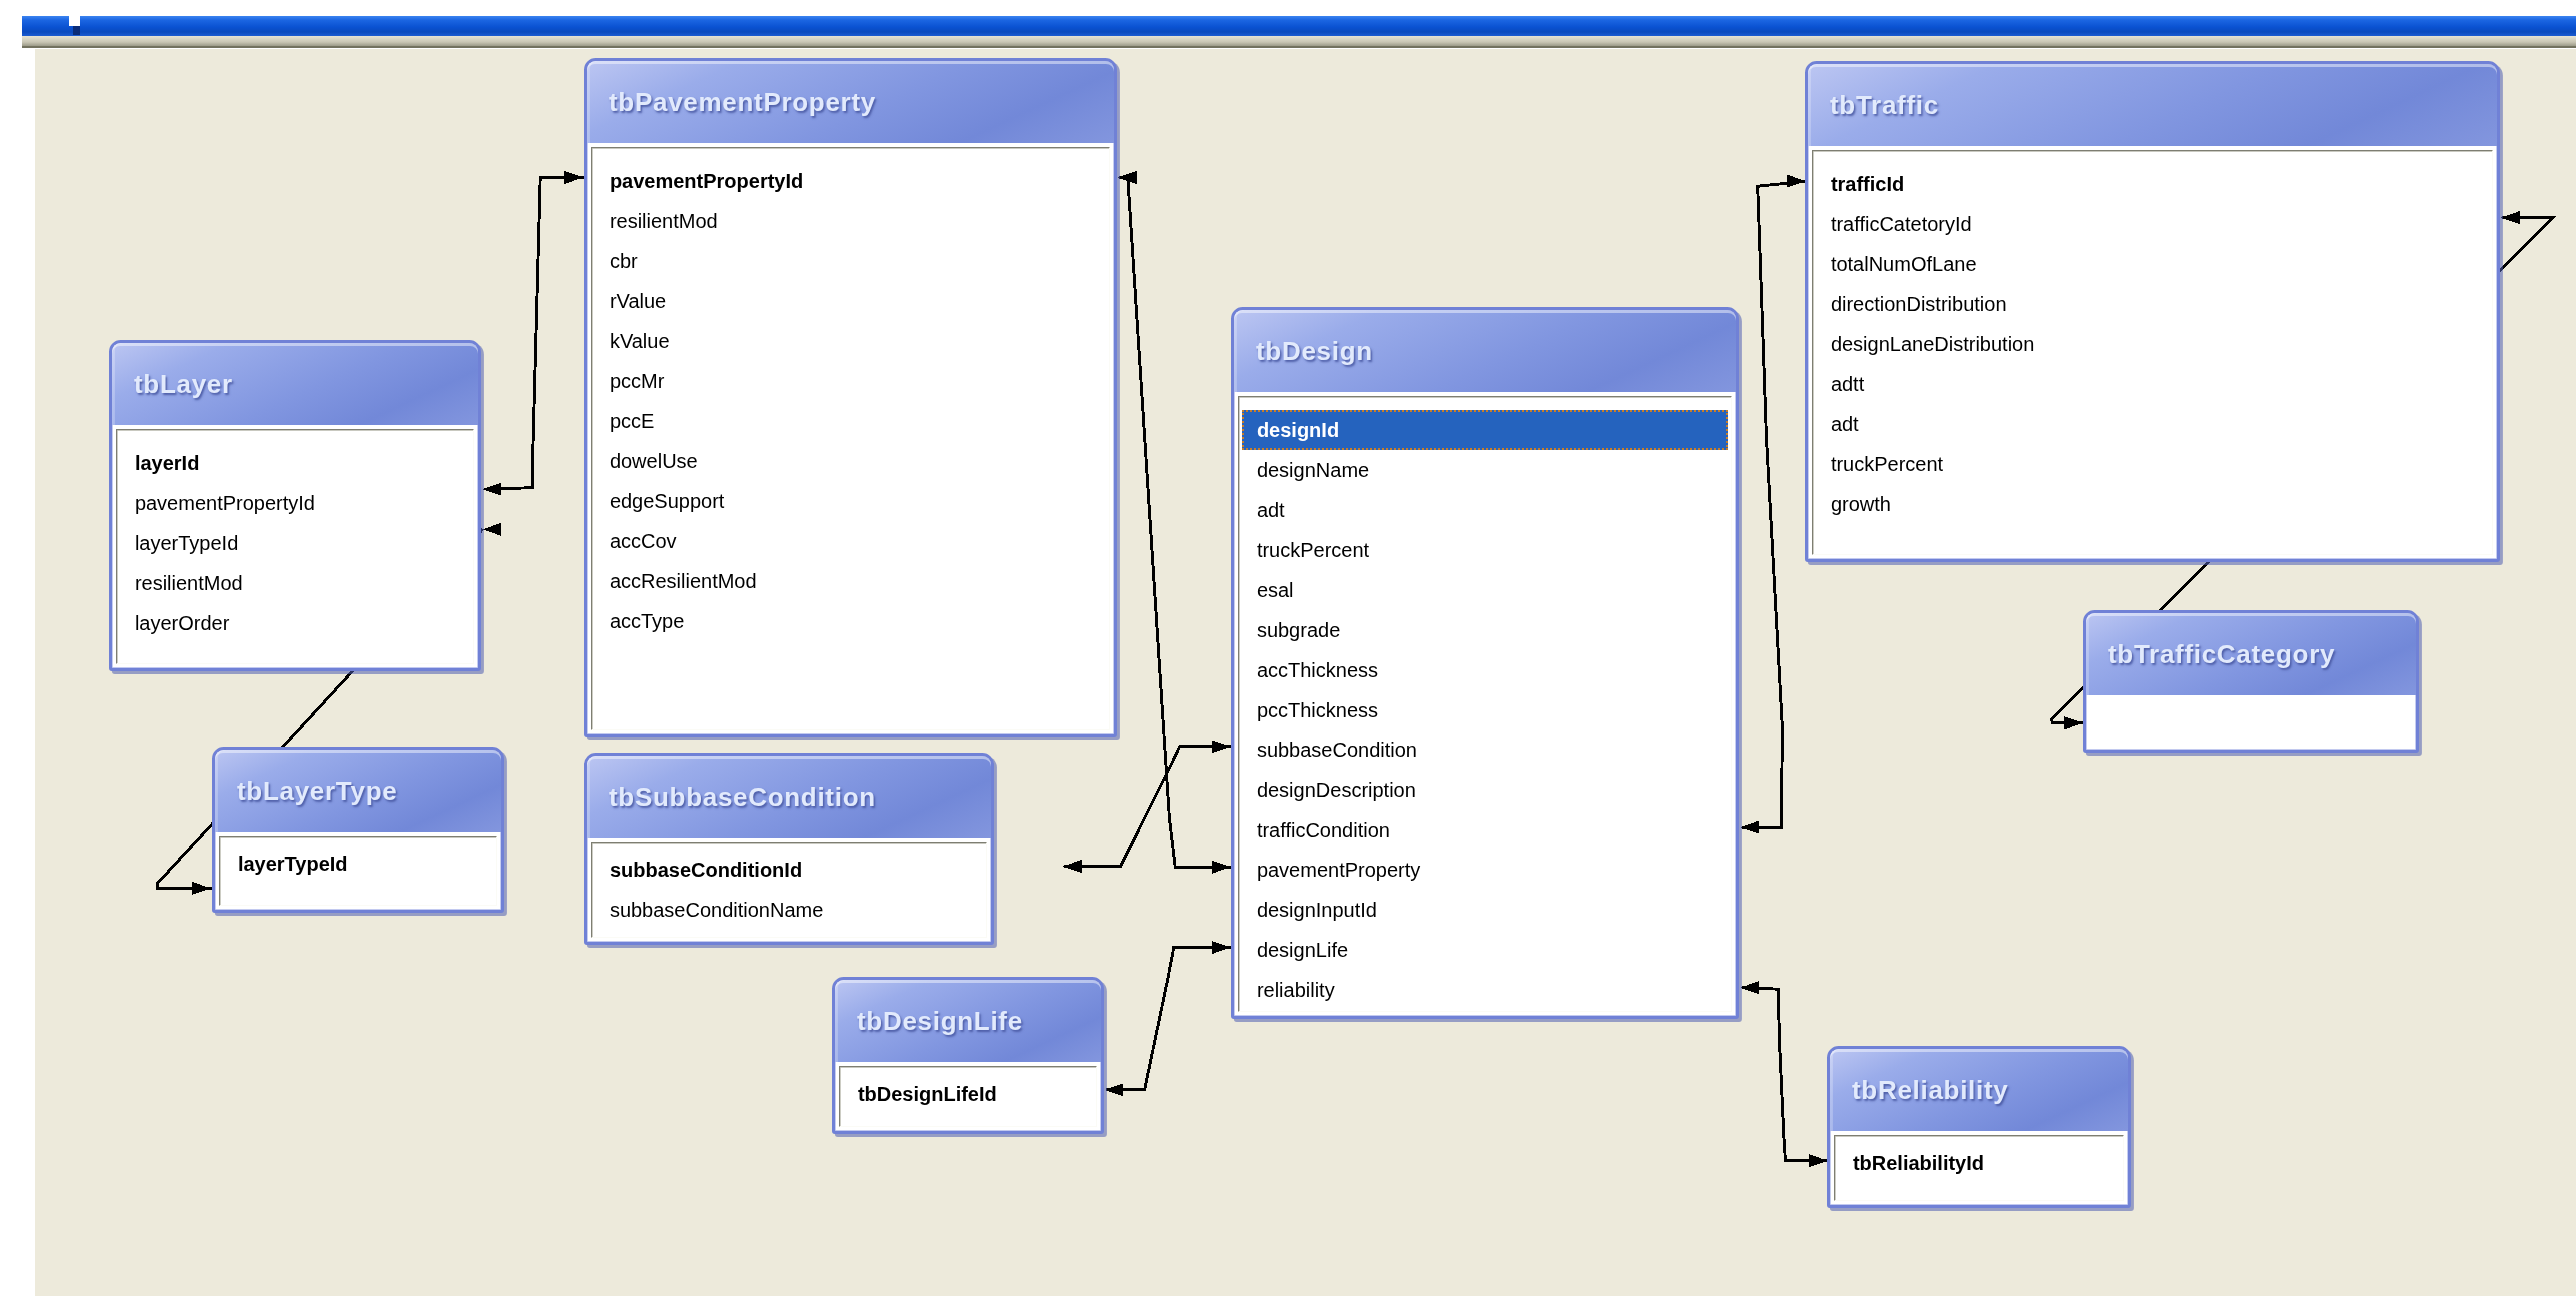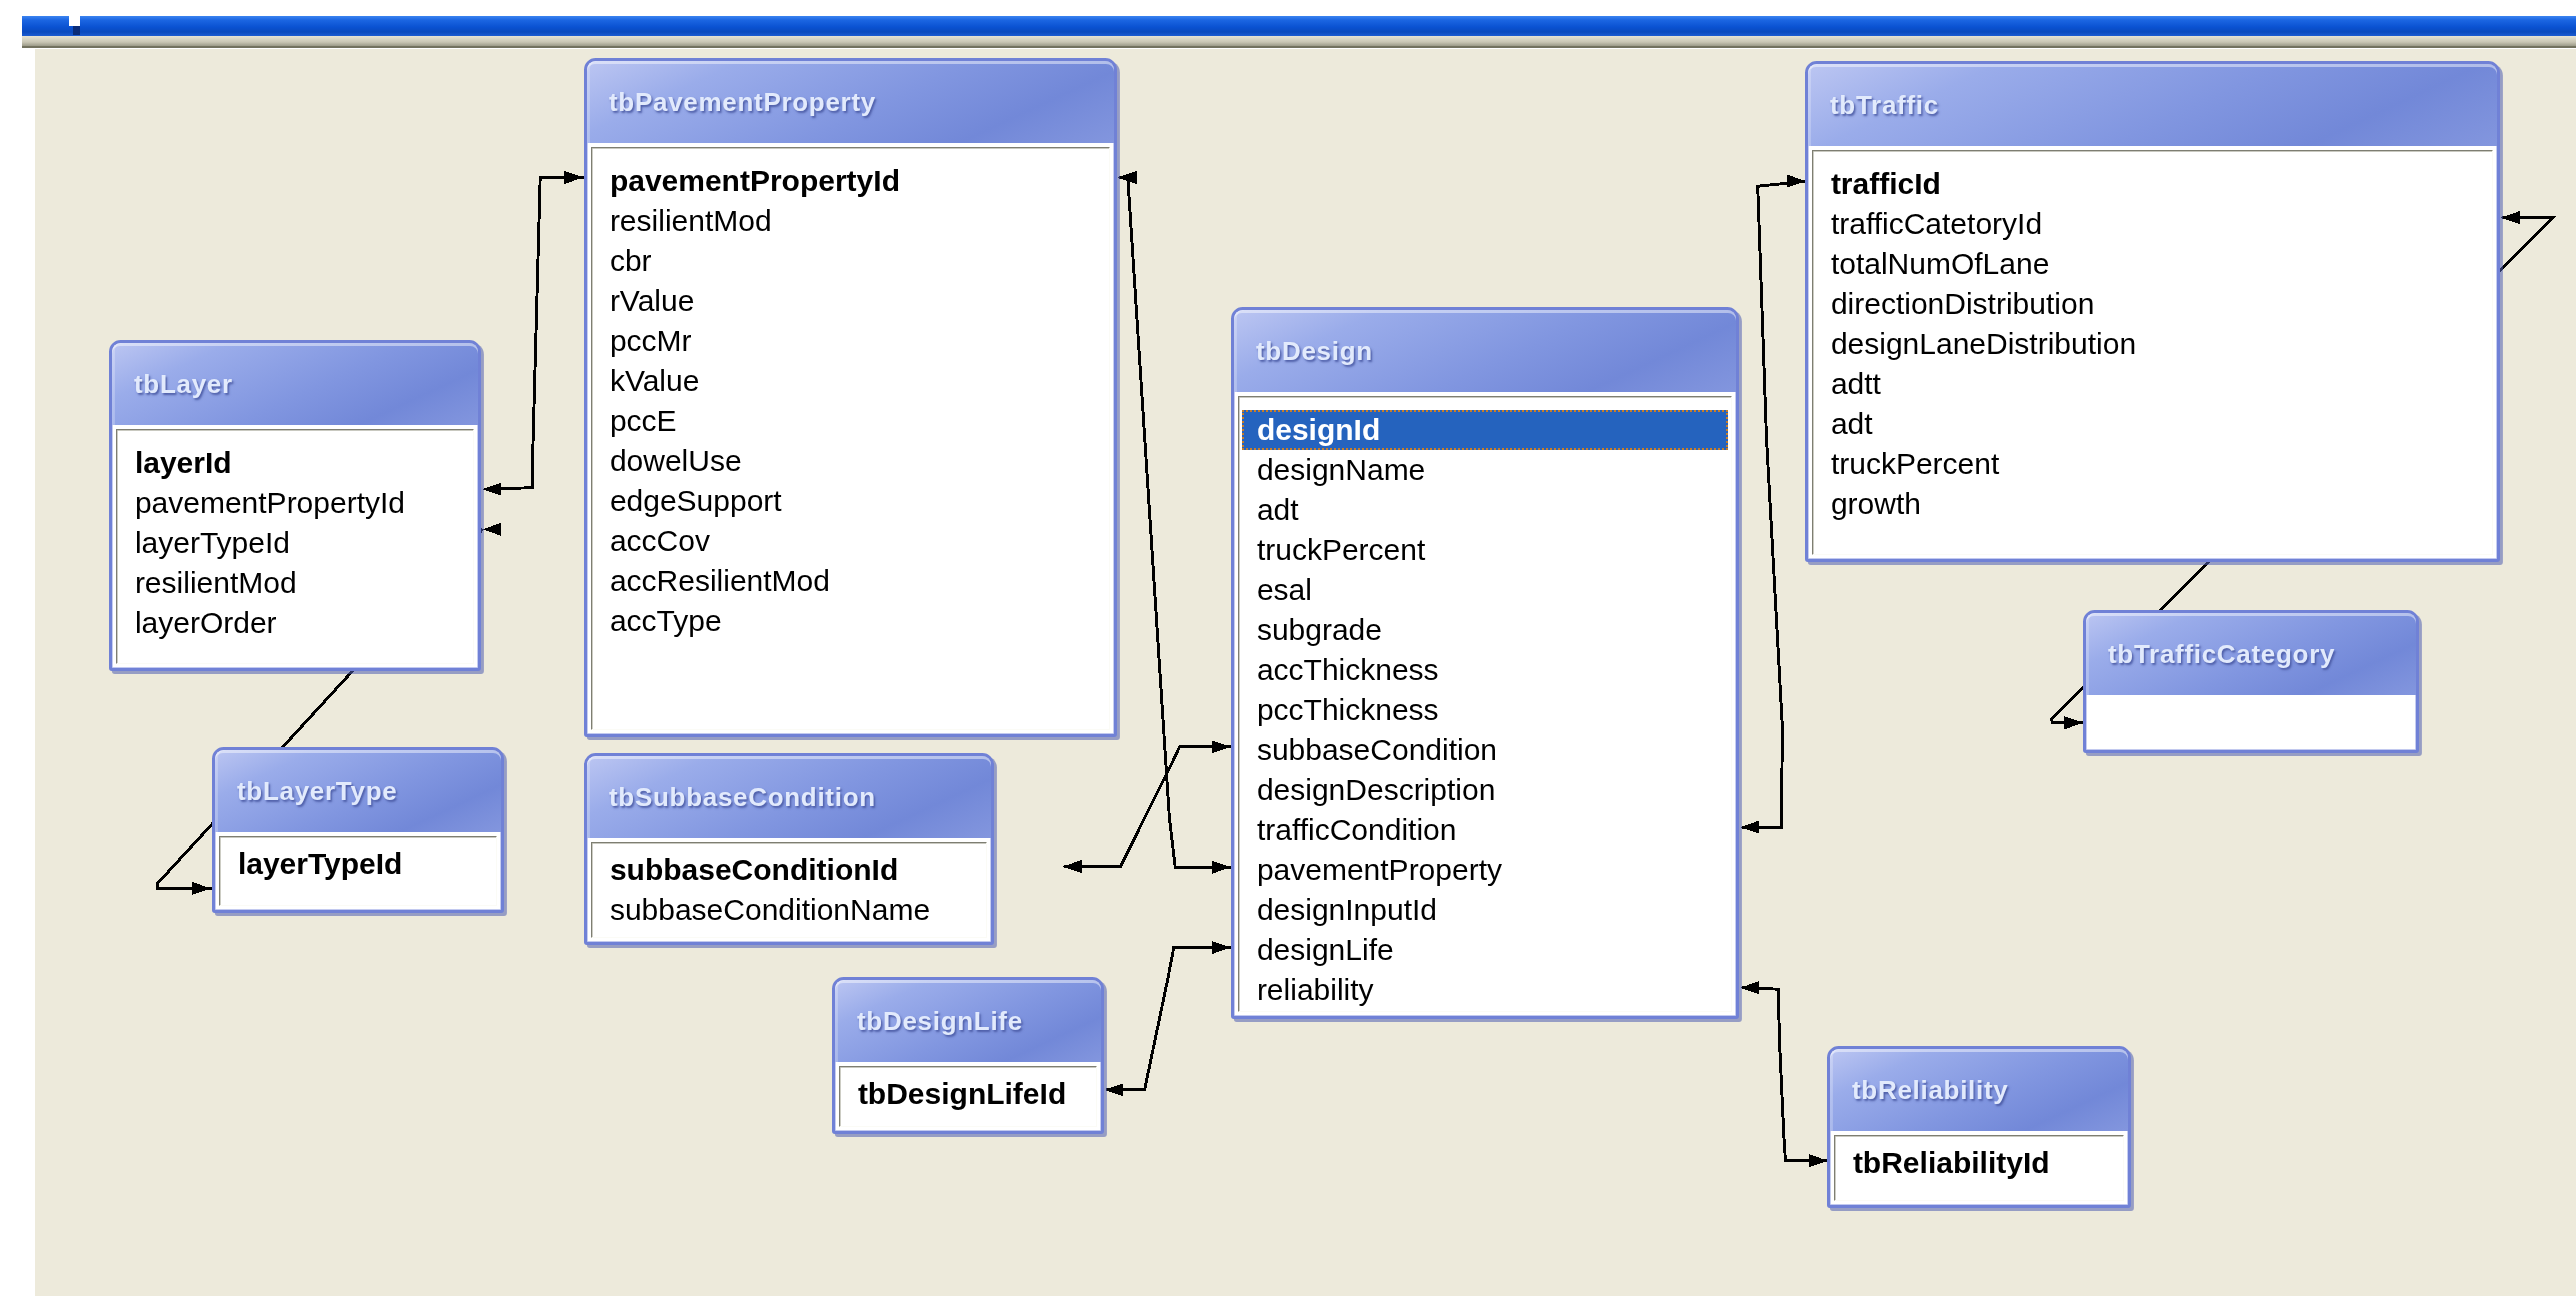--- a/index.html
+++ b/index.html
@@ -56,21 +56,21 @@
     background:#ffffff;
     border:1.5px solid;border-color:#7E7E72 #FBFBF6 #FBFBF6 #7E7E72;
     box-shadow:inset 0.7px 0.7px 0 #B8B8AC;
     padding-top:13px;
     box-sizing:border-box;
     overflow:hidden;
   }
   .tbody.compact{padding-top:7.3px;}
   .frow{
     height:40px;line-height:40px;
-    font-size:30px;color:#000;
+    font-size:20px;color:#000;
     padding:0 5.8px 0 14.6px;margin:0 2.9px;
     white-space:nowrap;overflow:hidden;
   }
   .frow.pk{font-weight:bold;}
   .frow.selected{
     background:#2563BE;color:#ffffff;font-weight:bold;
     outline:2.2px dotted #C87E28;outline-offset:-2.2px;
   }
 </style>
 </head>
@@ -125,22 +125,22 @@
     </div>
     <div class="dbtable" style="left: 584px; top: 58px; width: 533px; height: 679px;">
       <div class="thead">
         <div class="ttitle">tbPavementProperty</div>
       </div>
       <div class="tbody">
         <div class="frow pk">pavementPropertyId</div>
         <div class="frow">resilientMod</div>
         <div class="frow">cbr</div>
         <div class="frow">rValue</div>
+        <div class="frow">kValue</div>
         <div class="frow">pccMr</div>
-        <div class="frow">kValue</div>
         <div class="frow">pccE</div>
         <div class="frow">dowelUse</div>
         <div class="frow">edgeSupport</div>
         <div class="frow">accCov</div>
         <div class="frow">accResilientMod</div>
         <div class="frow">accType</div>
       </div>
     </div>
     <div class="dbtable" style="left: 1231px; top: 307px; width: 508px; height: 712px;">
       <div class="thead">

